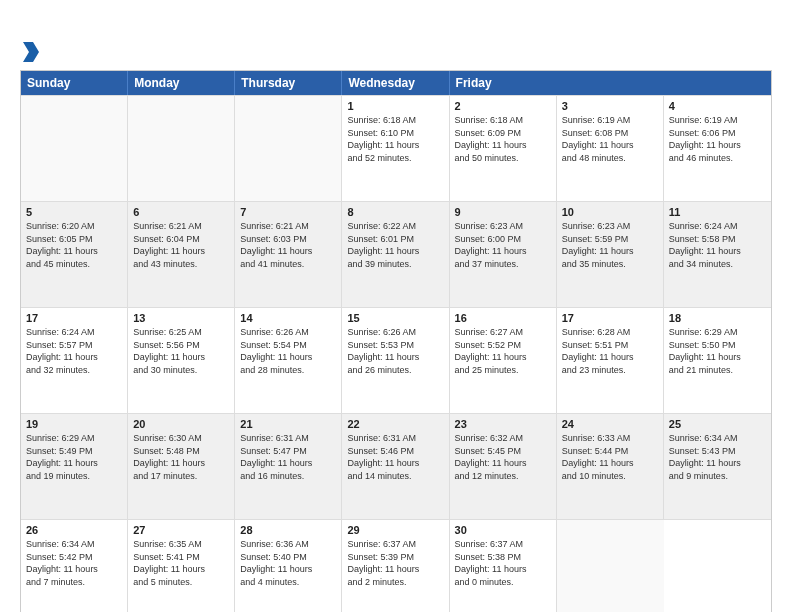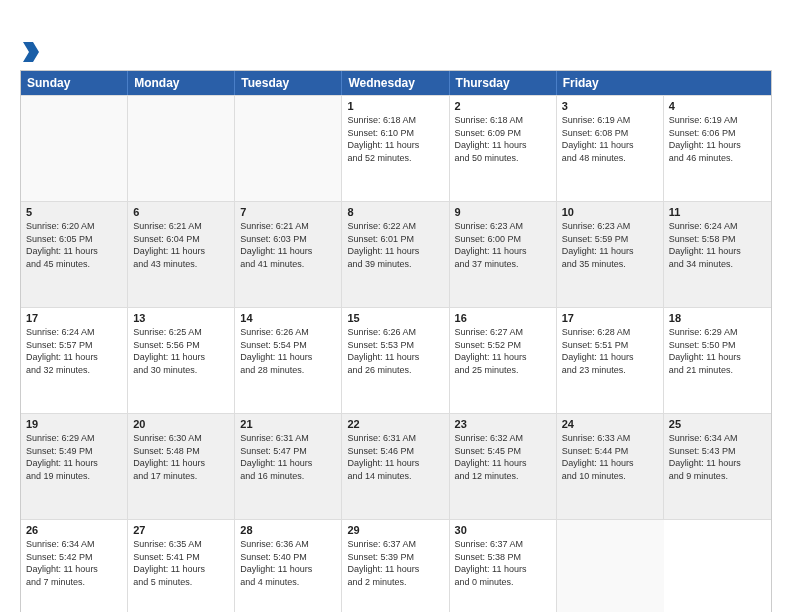--- a/index.html
+++ b/index.html
@@ -114,23 +114,22 @@
     <div class="title-block">
       <div class="month-title"></div>
       <div class="location"></div>
     </div>
   </div>
 
   <div class="calendar">
     <div class="cal-header">
     <div class="cal-header-cell">Sunday</div>
         <div class="cal-header-cell">Monday</div>
-        <div class="cal-header-cell">Tuesday</div>
+        <div class="cal-header-cell">Thursday</div>
         <div class="cal-header-cell">Wednesday</div>
-        <div class="cal-header-cell">Thursday</div>
         <div class="cal-header-cell">Friday</div>
       </div>
     <div class="cal-body">
     <div class="cal-row">
           <div class="cal-cell empty"></div>
           <div class="cal-cell empty"></div>
           <div class="cal-cell empty"></div>
           <div class="cal-cell">
             <div class="day-num">1</div>
             <div class="cell-line">Sunrise: 6:18 AM</div>

